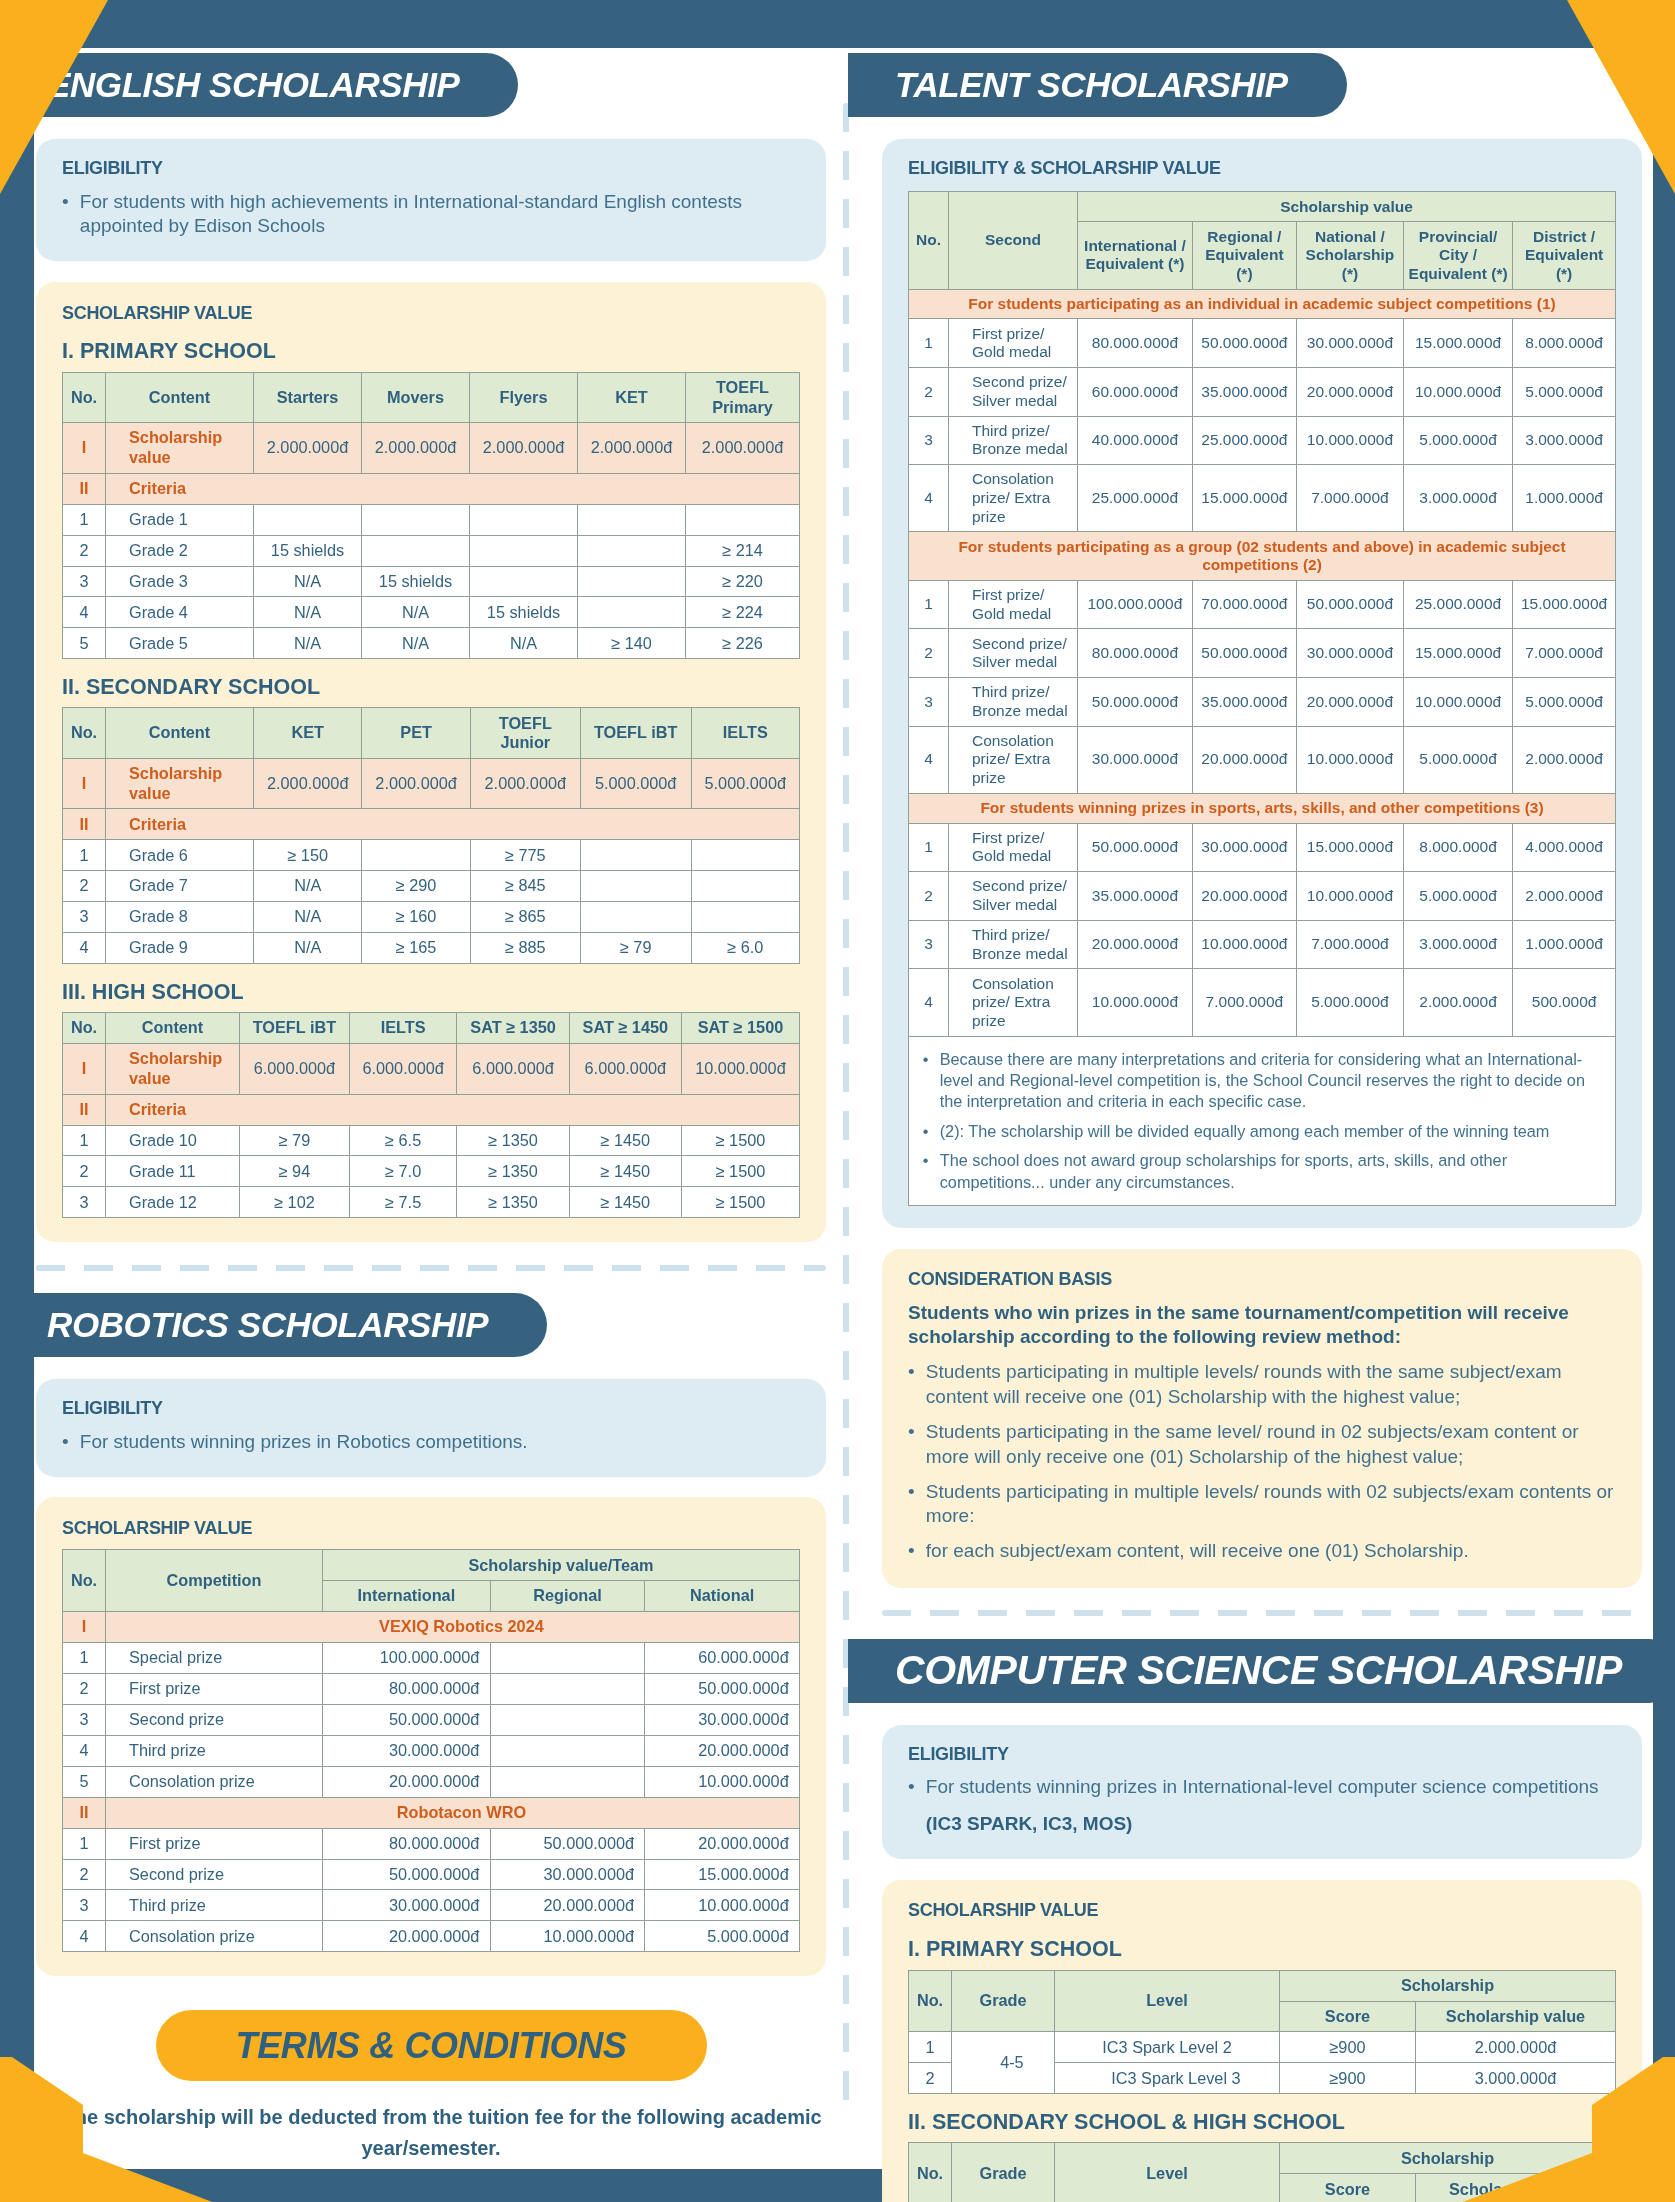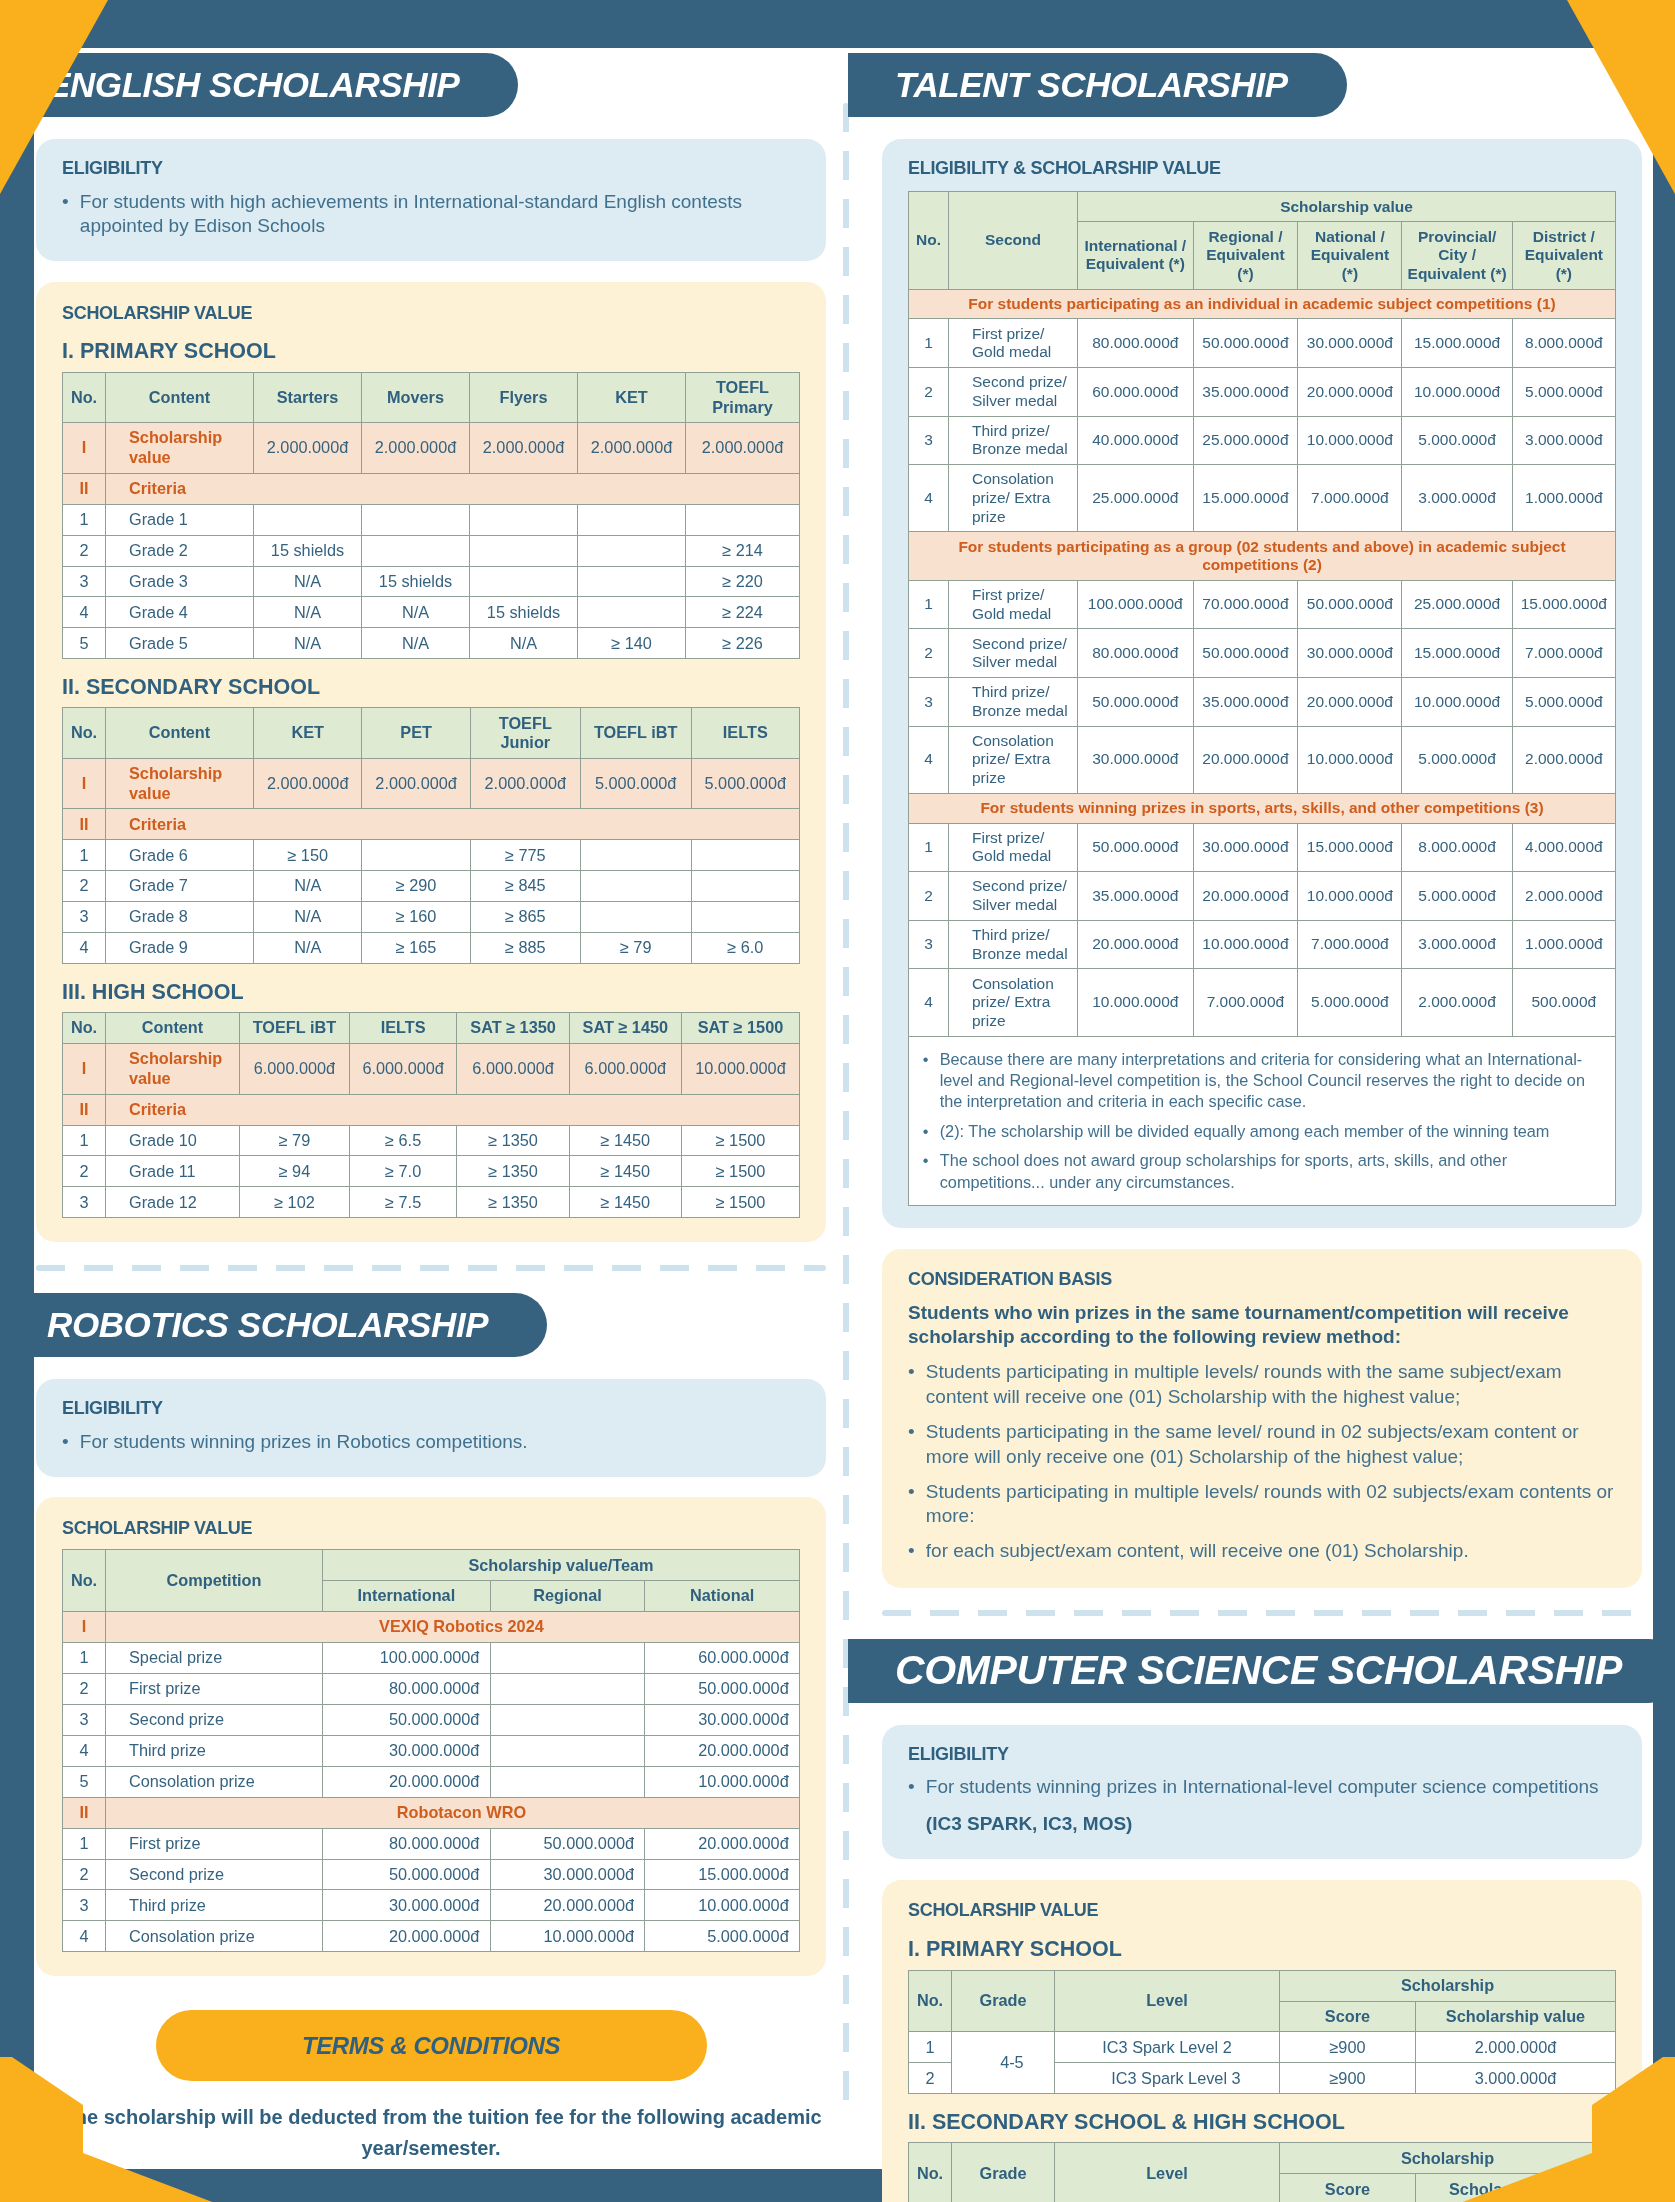--- a/index.html
+++ b/index.html
@@ -49,21 +49,21 @@
   .tbl tr.sec td{background:#f9e1cf;color:#cf5d1e;font-weight:700;text-align:center;}
   .rob td:nth-child(n+3){text-align:right;padding-right:10.3px;}
   .tal th,.tal td{font-size:15.5px;padding:5.2px 3.4px;}
   .tbl.ctr td:nth-child(2){text-align:center;}
   .note-italic{font-style:italic;color:#35617f;font-size:18px;margin-top:13.8px;}
   .tnotes{border:0.9px solid #90a095;border-top:none;background:#fff;padding:3.4px 13.8px 12px;}
   .tnotes .bullet{font-size:16.3px;margin-top:8.6px;}
   
   .terms-pill{display:block;width:551px;margin:34px auto 20.6px;background:#f9b01c;border-radius:40px;
       height:71px;line-height:71px;text-align:center;color:#2f607f;font-style:italic;
-      font-weight:700;font-size:24px;letter-spacing:-0.4px;}
+      font-weight:700;font-size:36px;letter-spacing:-0.4px;}
   .terms-note{text-align:center;color:#2f607f;font-weight:700;font-size:20px;line-height:1.55;}
   .intro{color:#2f607f;font-weight:700;font-size:19px;line-height:1.3;margin-top:10.3px;}
 </style>
 </head>
 <body>
 
 <div class="canvas"></div>
 <div class="v-divider"></div>
 <div class="corner c-tl"></div>
 <div class="corner c-tr"></div>
@@ -450,21 +450,21 @@
         </colgroup>
       <thead>
         <tr>
           <th rowspan="2">No.</th>
           <th rowspan="2">Second</th>
           <th colspan="5">Scholarship value</th>
         </tr>
         <tr>
           <th>International / Equivalent (*)</th>
           <th>Regional / Equivalent (*)</th>
-          <th>National / Equivalent (*)</th>
+          <th>National / Scholarship (*)</th>
           <th>Provincial/ City / Equivalent (*)</th>
           <th>District / Equivalent (*)</th>
         </tr>
       </thead>
       <tbody>
           <tr class="sec">
             <td colspan="7">For students participating as an individual in academic subject competitions (1)</td>
           </tr>
           <tr>
             <td>1</td>

